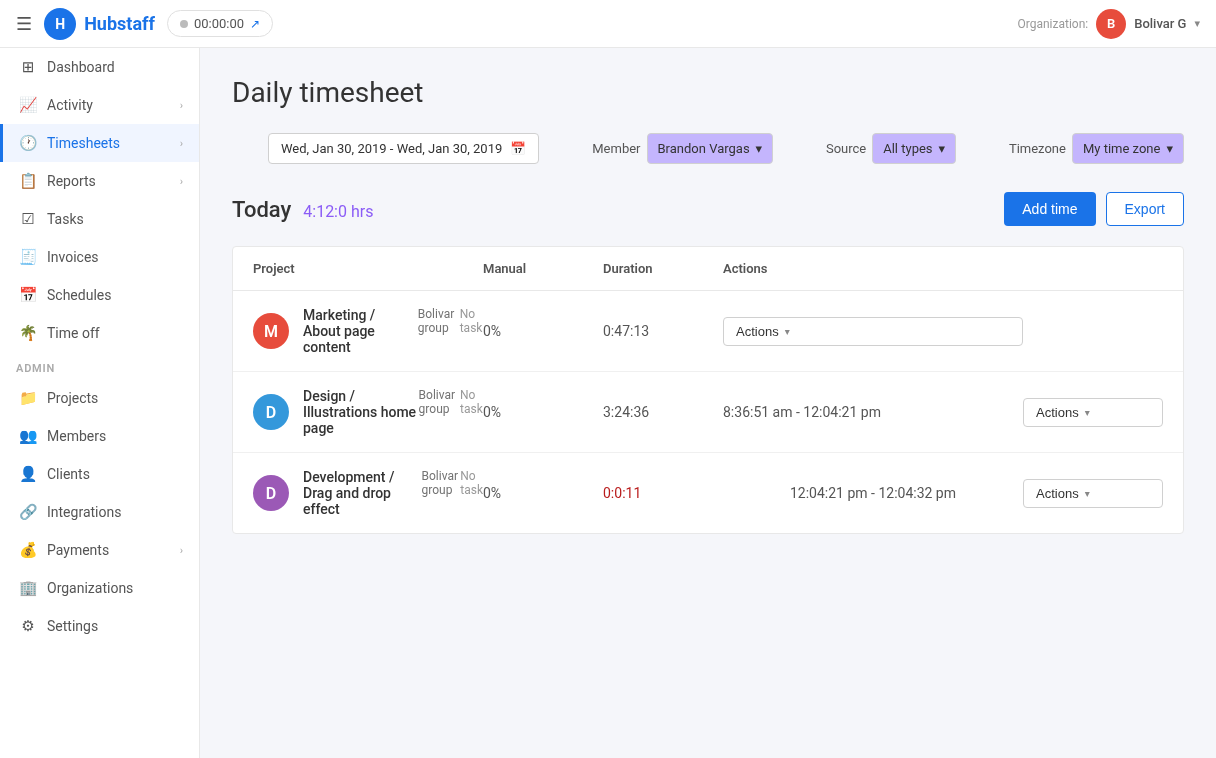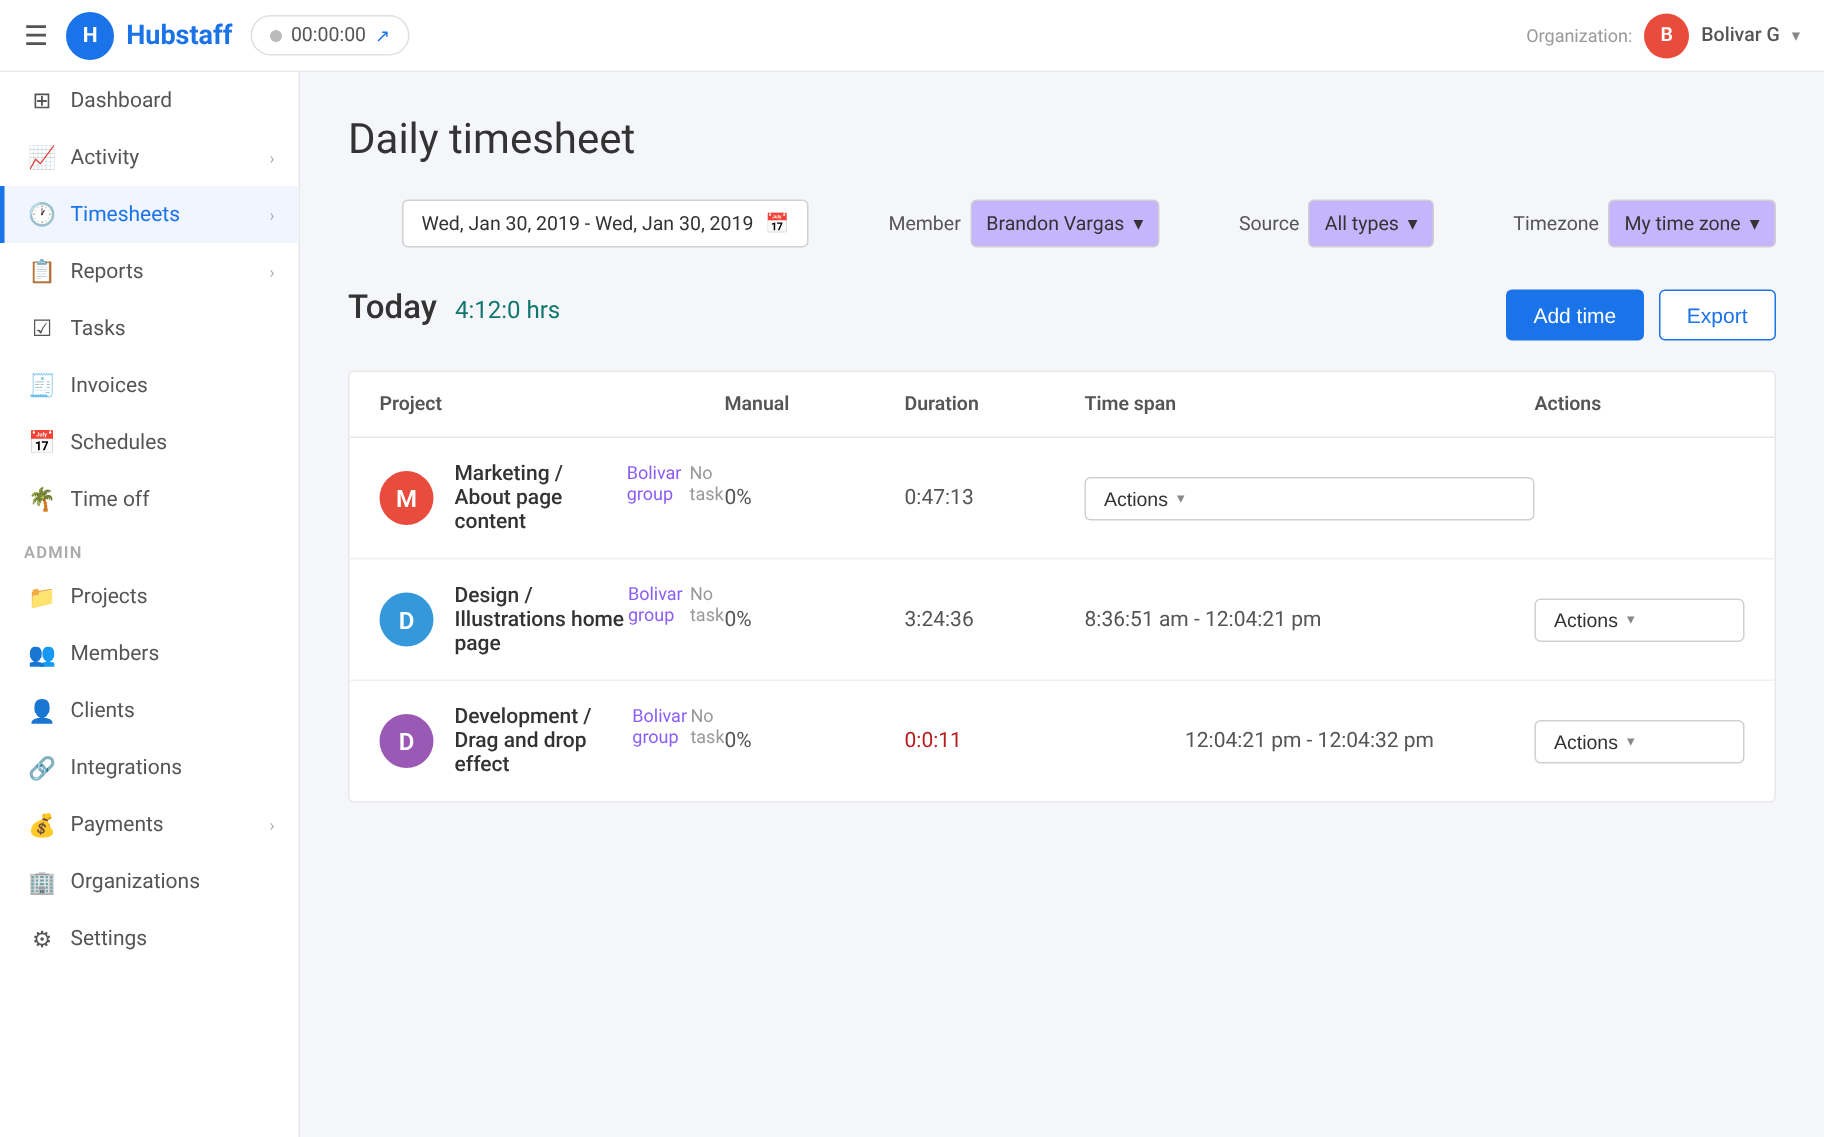--- a/index.html
+++ b/index.html
@@ -35,38 +35,38 @@
     
     .page-title { font-size: 28px; font-weight: 400; color: #333; margin-bottom: 24px; }
     .filters-row { display: flex; align-items: center; gap: 12px; margin-bottom: 28px; flex-wrap: wrap; margin-left: 36px; }
     .date-picker { display: flex; align-items: center; gap: 8px; border: 1px solid #d0d0d0; border-radius: 4px; padding: 7px 12px; background: #fff; font-size: 13px; color: #333; cursor: pointer; }
     .calendar-icon { color: #1a73e8; }
     .filter-group { display: flex; align-items: center; gap: 6px; margin-left: auto; }
     .filter-label { font-size: 13px; color: #555; }
     .select-box { border: 1px solid #d0d0d0; border-radius: 4px; padding: 7px 10px; background: #c4b5fd; font-size: 13px; color: #333; cursor: pointer; display: flex; align-items: center; gap: 6px; }
 
     
-    .today-header { display: flex; align-items: flex-start; justify-content: space-between; margin-bottom: 20px; }
+    .today-header { display: flex; align-items: center; justify-content: space-between; margin-bottom: 20px; }
     .today-left { display: flex; align-items: baseline; gap: 12px; }
     .today-title { font-size: 22px; font-weight: 500; color: #333; }
-    .today-time { font-size: 16px; color: #0f766e; }
+    .today-time { font-size: 16px; color: #8b5cf6; }
     .today-actions { display: flex; gap: 10px; }
     .btn-primary { background: #1a73e8; color: white; border: none; border-radius: 4px; padding: 8px 18px; font-size: 14px; cursor: pointer; font-weight: 500; }
     .btn-outline { background: #fff; color: #1a73e8; border: 1px solid #1a73e8; border-radius: 4px; padding: 8px 18px; font-size: 14px; cursor: pointer; font-weight: 500; }
 
     
     .timesheet-table { background: #fff; border: 1px solid #e8e8e8; border-radius: 4px; width: 100%; }
     .table-header { display: grid; grid-template-columns: 1fr 120px 120px 300px 140px; padding: 14px 20px; border-bottom: 1px solid #e8e8e8; font-weight: 600; color: #555; font-size: 13px; }
     .table-row { display: grid; grid-template-columns: 1fr 120px 120px 300px 140px; padding: 16px 20px; border-bottom: 1px solid #f0f0f0; align-items: center; }
     .table-row:last-child { border-bottom: none; }
     .project-cell { display: flex; align-items: center; gap: 14px; }
     .project-avatar { width: 36px; height: 36px; border-radius: 50%; display: flex; align-items: center; justify-content: center; color: white; font-weight: 600; font-size: 16px; flex-shrink: 0; }
     .project-info { display: flex; gap: 2px; }
     .project-name { font-weight: 500; color: #333; font-size: 14px; }
-    .project-org { font-size: 12px; color: #8b5cf6; }
+    .project-org { font-size: 12px; color: #737373; }
     .project-task { font-size: 12px; color: #999; }
     .actions-btn { display: flex; align-items: center; gap: 6px; border: 1px solid #d0d0d0; border-radius: 4px; padding: 6px 12px; background: #fff; font-size: 13px; cursor: pointer; color: #333; }
     .actions-btn .chev { font-size: 10px; color: #888; }
 
     .avatar-m { background: #e74c3c; }
     .avatar-d-blue { background: #3498db; }
     .avatar-d-purple { background: #9b59b6; }
   </style>
 </head>
 <body>
@@ -221,21 +221,20 @@
           <button class="btn-primary">Add time</button>
           <button class="btn-outline">Export</button>
         </div>
       </div>
 
       <div class="timesheet-table">
         <div class="table-header">
           <span>Project</span>
           <span>Manual</span>
           <span>Duration</span>
-          <span>Time span</span>
           <span>Actions</span>
         </div>
         <div id="table-rows-container">
             <div class="table-row">
     <div class="project-cell">
       <div class="project-avatar avatar-m">M</div>
       <div class="project-info">
         <span class="project-name">Marketing / About page content</span>
         <span class="project-org">Bolivar group</span>
         <span class="project-task">No task</span>

